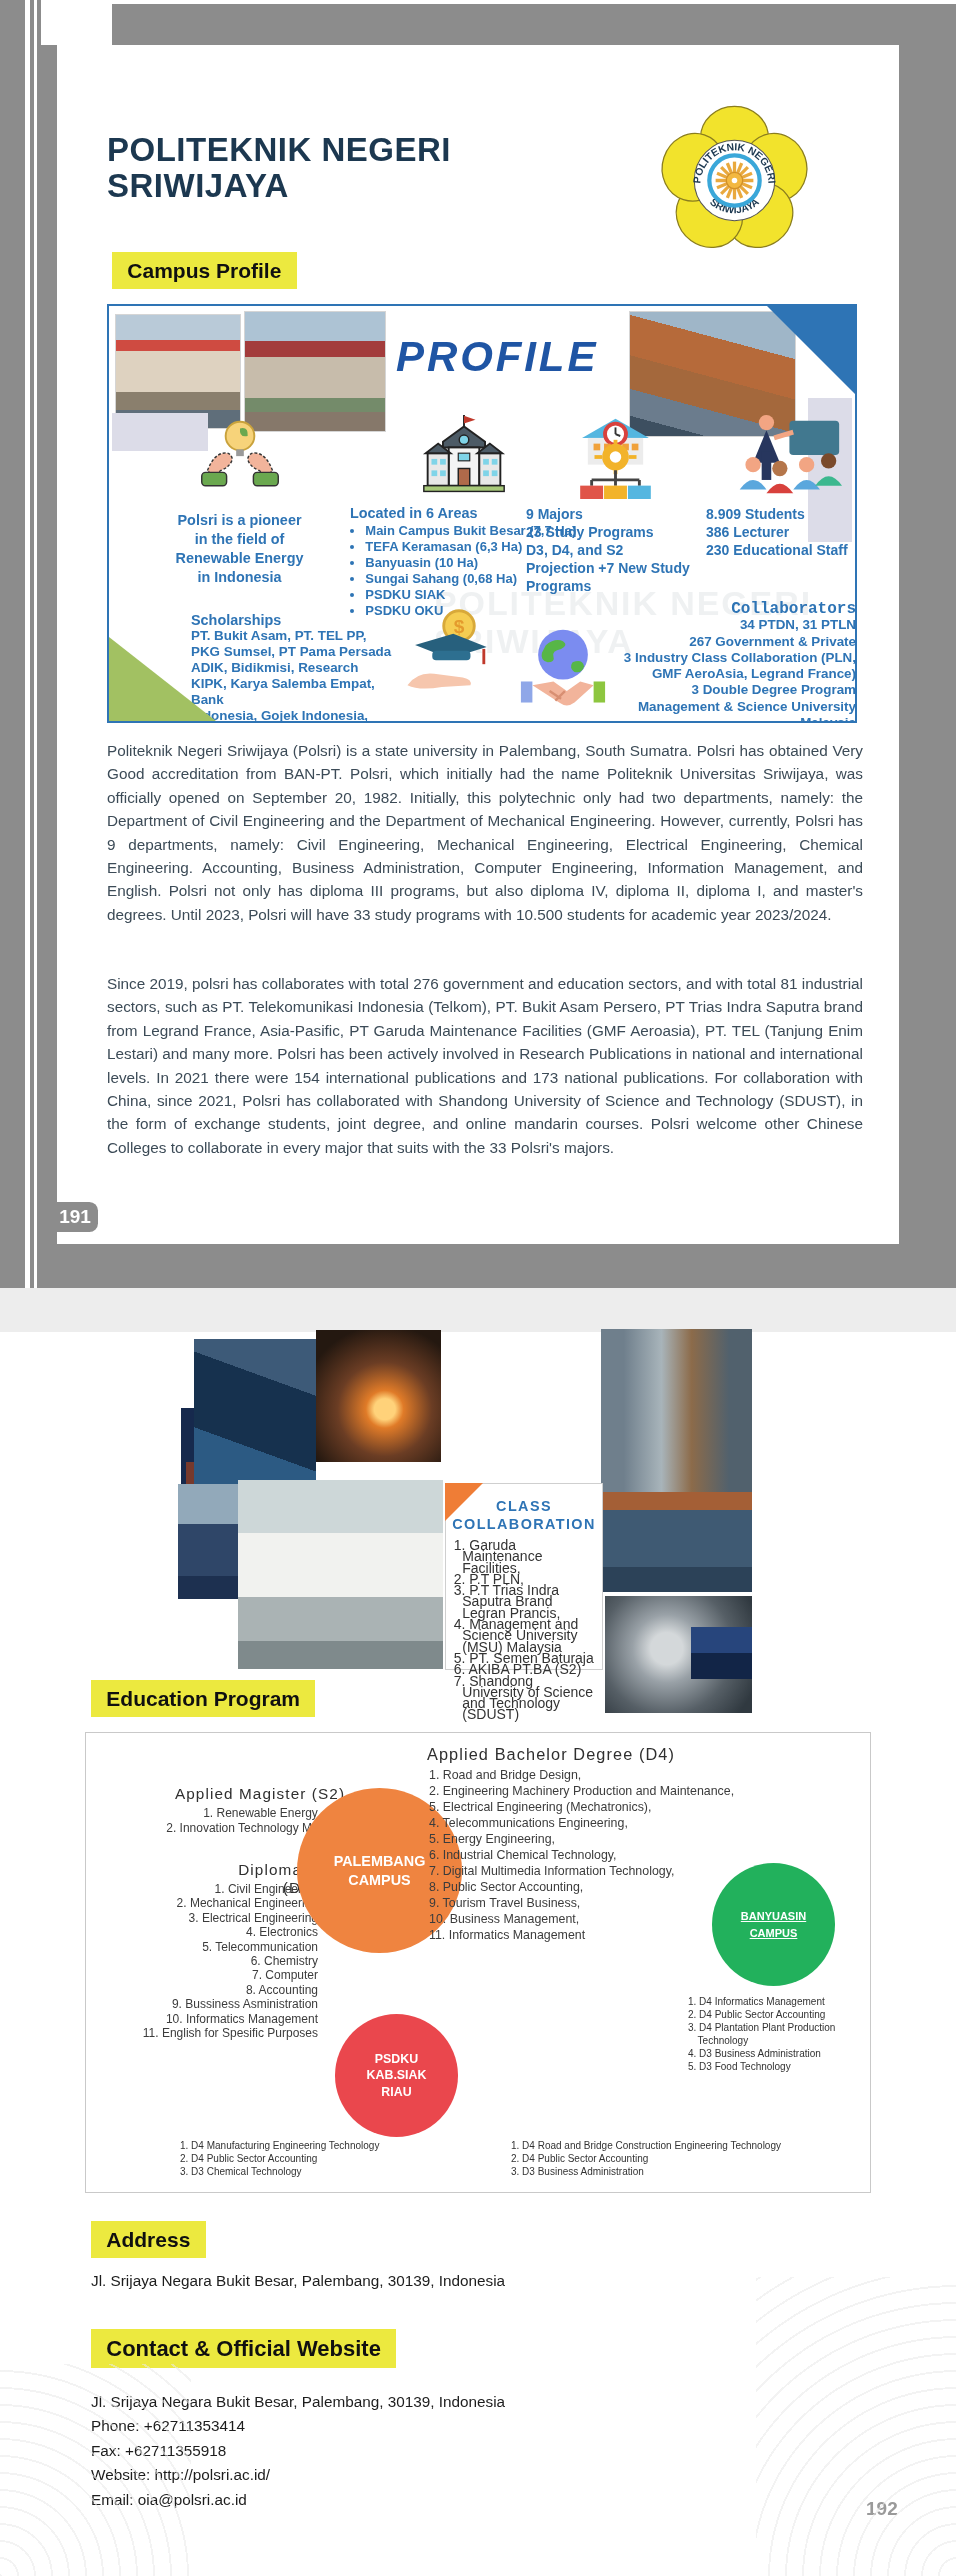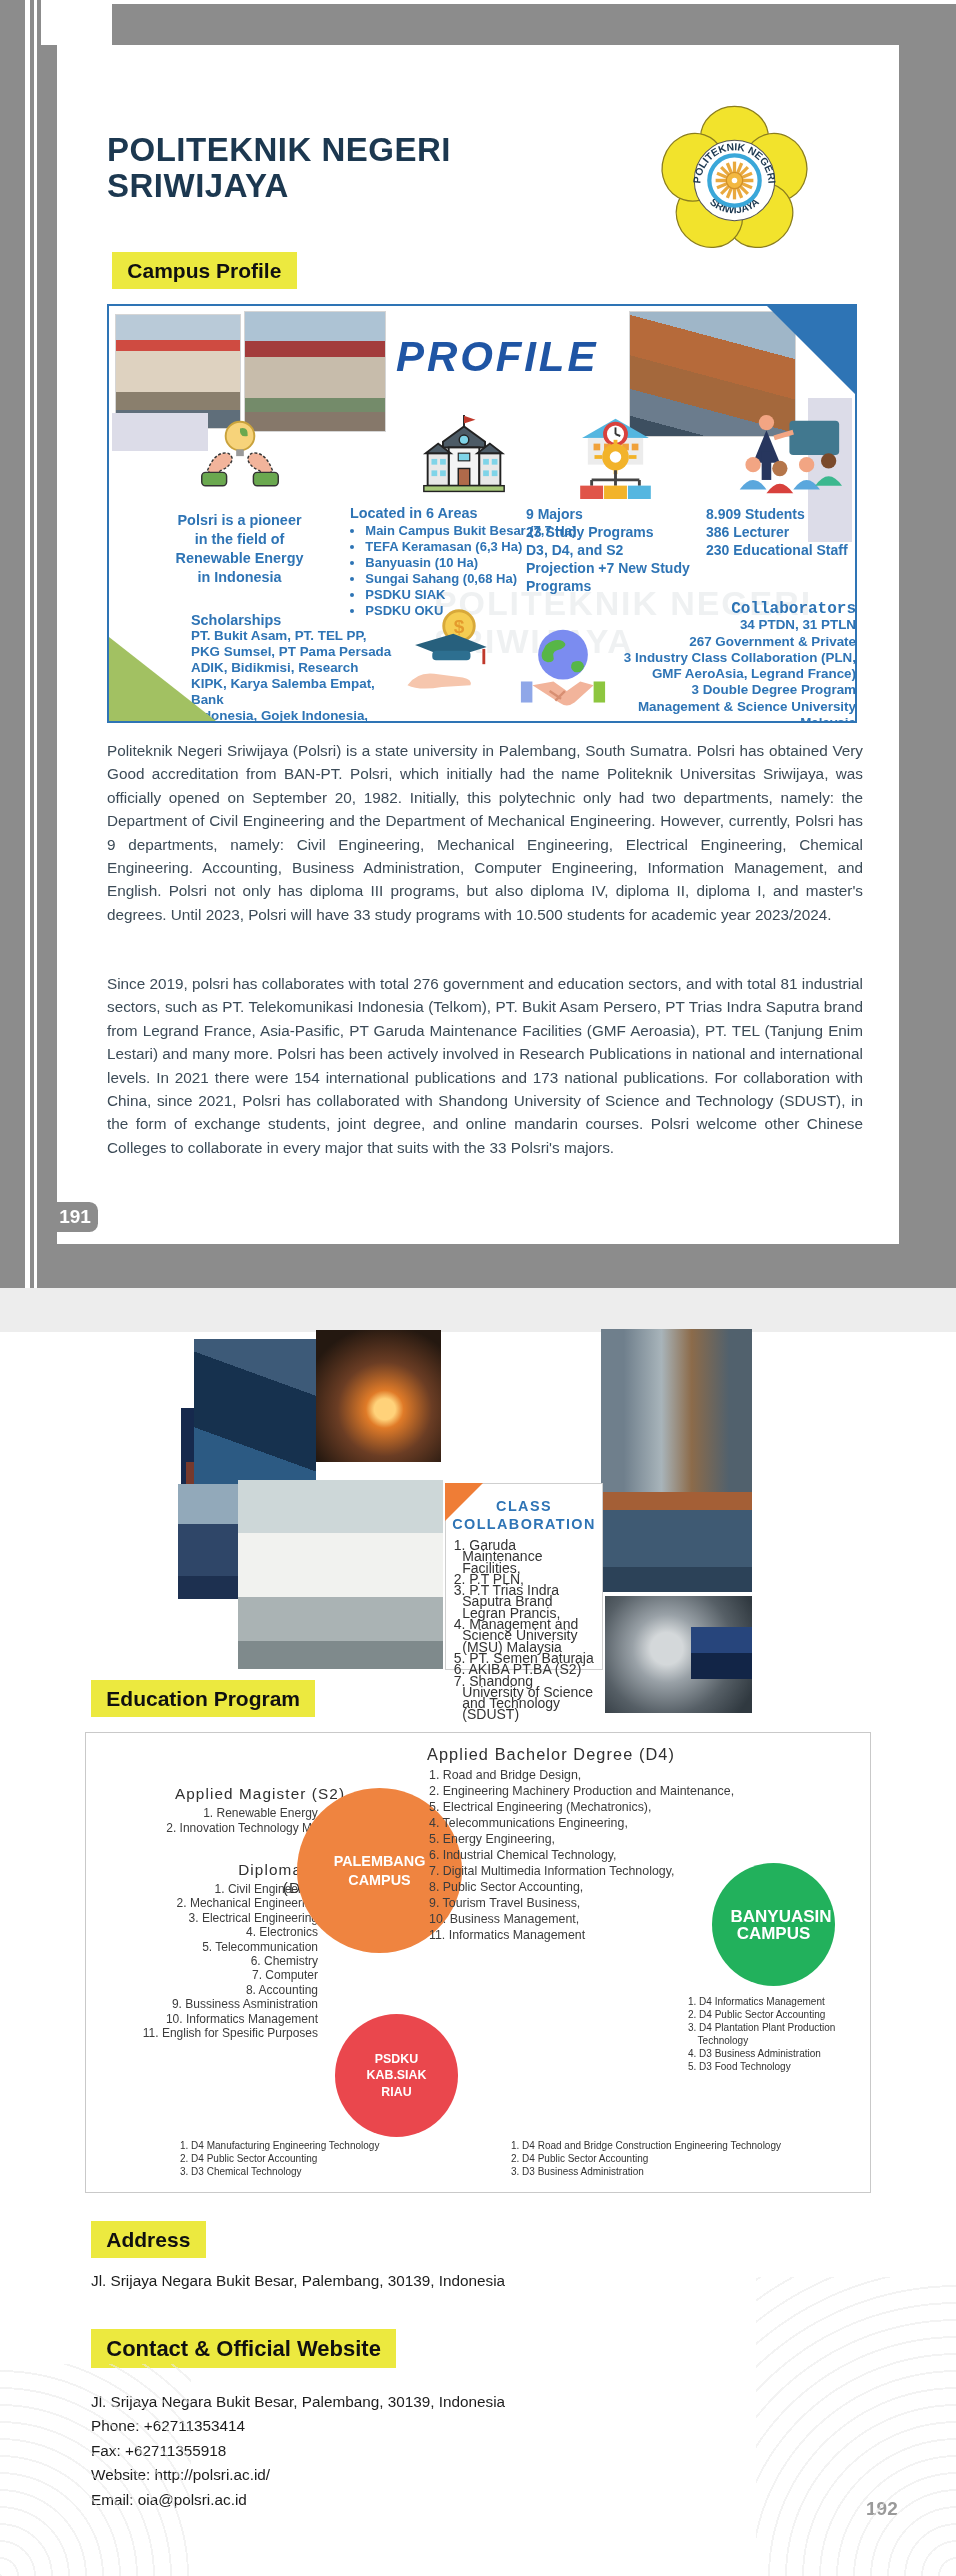--- a/index.html
+++ b/index.html
@@ -100,21 +100,21 @@
                 line-height:18px;letter-spacing:1.4px;}
   .collab-list{left:7.7px;top:56px;width:144px;font-size:14px;line-height:11.3px;color:#333;}
   .collab-list div{padding-left:8.6px;text-indent:-8.6px;}
 
   
   .diagram{left:85px;top:1732px;width:786px;height:461px;border:1px solid #c9c9c9;background:#fff;box-sizing:border-box;}
   .dg{position:absolute;}
   .circle{position:absolute;border-radius:50%;color:#fff;font-weight:bold;display:flex;align-items:center;
           justify-content:center;text-align:center;z-index:1;}
   .c-palembang{left:211px;top:55px;width:165px;height:165px;background:#ef8440;font-size:14.4px;line-height:19px;}
-  .c-banyuasin{left:626px;top:130px;width:123px;height:123px;background:#22b15c;font-size:17px;line-height:17px;}
+  .c-banyuasin{left:626px;top:130px;width:123px;height:123px;background:#22b15c;font-size:11px;line-height:17px;text-decoration:underline;}
   .c-siak{left:249px;top:281px;width:123px;height:123px;background:#ea474d;font-size:12.4px;line-height:16.3px;}
   .c-oku{left:438px;top:281px;width:134px;height:134px;background:#5064e3;font-size:12.4px;line-height:16.3px;}
   .dg-title{font-weight:normal;color:#2f2f2f;letter-spacing:1.1px;}
   .d4-title{left:341px;top:11.5px;font-size:16.3px;}
   .d4-list{left:343px;top:34px;width:383px;font-size:12.4px;line-height:16px;color:#3c3c3c;z-index:2;}
   .s2-title{left:59px;top:52px;width:230px;text-align:center;font-size:15.3px;}
   .s2-list{left:29px;top:73px;width:291px;text-align:center;font-size:12px;line-height:15px;color:#3c3c3c;}
   .d3-title{left:122px;top:128px;width:109px;text-align:right;font-size:15.3px;}
   .d3-list{left:0px;top:149px;width:232px;text-align:right;font-size:12px;line-height:14.4px;color:#3c3c3c;}
   .sub-list{font-size:10px;line-height:13px;color:#333;z-index:2;}

